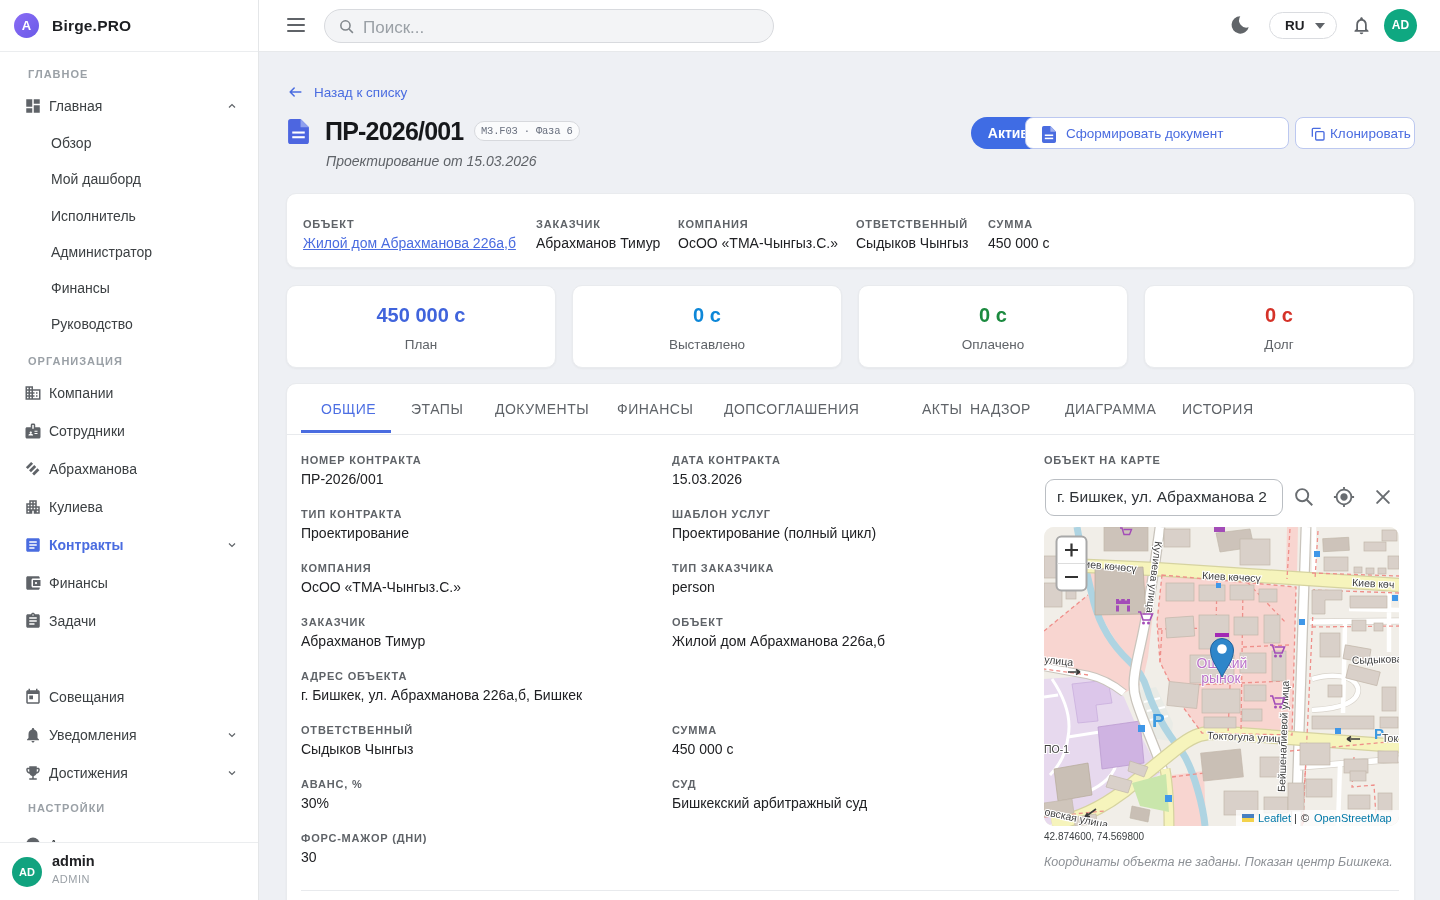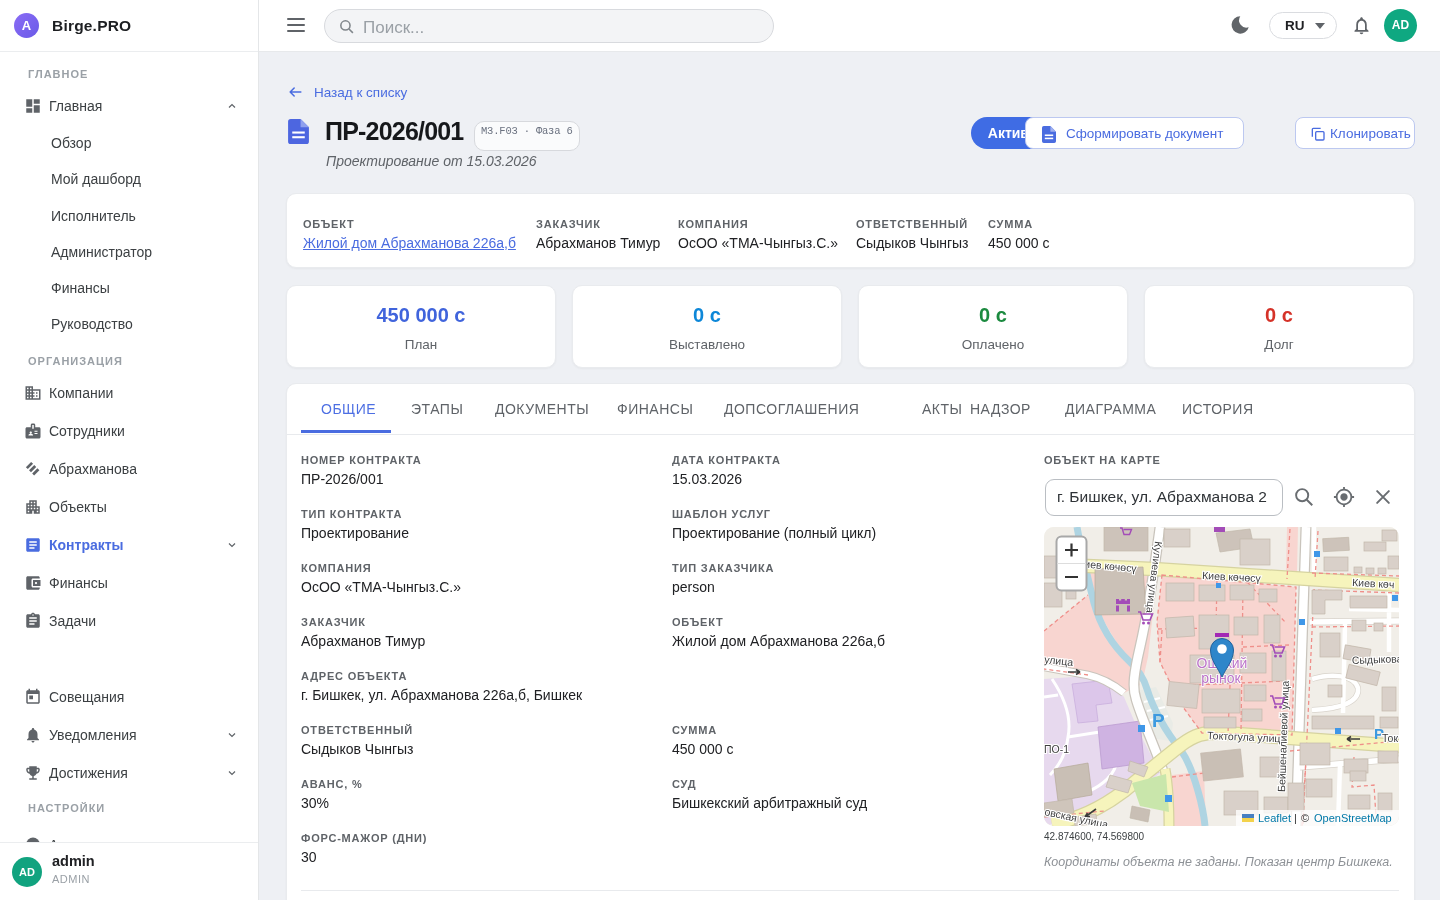--- a/index.html
+++ b/index.html
@@ -35,21 +35,21 @@
   #langsel { position:absolute; left:1010px; top:12px; width:68px; height:27px; border:1px solid #dadce0; border-radius:14px; background:#fff; }
   #langsel .lg { position:absolute; left:15px; top:5px; font-size:13.5px; font-weight:bold; color:#202124; }
   #avatar2 { position:absolute; left:1125px; top:9px; width:33px; height:33px; border-radius:50%; background:#0fa881; color:#fff;
      font-size:12px; font-weight:bold; text-align:center; line-height:33px; }
   
   .card { position:absolute; background:#fff; border:1px solid #e9ebee; border-radius:10px; box-shadow:0 1px 2px rgba(60,64,67,.05); }
   .lab  { font-size:11px; font-weight:bold; color:#5f6368; letter-spacing:.8px; }
   .val  { font-size:14px; color:#202124; }
   #backlink { position:absolute; left:288px; top:85px; color:#4a6ce0; font-size:13.5px; }
   #pagetitle { position:absolute; left:325px; top:117px; font-size:25px; font-weight:bold; color:#16181b; letter-spacing:-0.8px; }
-  #badge { position:absolute; left:474px; top:121px; height:30px; line-height:18px; padding:0 6px; border:1px solid #d7d9dd;
+  #badge { position:absolute; left:474px; top:121px; height:20px; line-height:18px; padding:0 6px; border:1px solid #d7d9dd;
      border-radius:10px; background:#fafbfc; font-family:"Liberation Mono",monospace; font-size:10.5px; color:#6b7280; letter-spacing:-0.2px; }
   #subtitle { position:absolute; left:326px; top:153px; font-size:14px; color:#5f6368;font-style:italic; }
   .pill { position:absolute; top:117px; height:32px; border-radius:16px; font-size:14px; font-weight:bold; }
   .obtn { position:absolute; top:117px; height:32px; border:1px solid #bcc8f0; border-radius:8px; background:#fff;
      color:#4a6ce0; font-size:13.5px; }
   
   .tab { position:absolute; top:401px; font-size:14px; color:#5f6368; letter-spacing:.5px; }
   .tab.on { color:#4d6fe3; }
 </style>
 </head>
@@ -103,21 +103,21 @@
   <div class="mi" style="top:451px;">
     <svg class="ico" viewBox="0 0 24 24" fill="#5f6368">
         <path d="M2.5 9.5L9.5 2.5l2.6 2.6-7 7zM6.7 13.7l7-7 2.6 2.6-7 7zM10.9 17.9l7-7 2.6 2.6-7 7z"></path>
       </svg>
     <div class="txt">Абрахманова</div>
     </div>
   <div class="mi" style="top:489px;">
     <svg class="ico" viewBox="0 0 24 24" fill="#5f6368">
         <path d="M17 11V3H7v4H3v14h8v-4h2v4h8V11h-4zM7 19H5v-2h2v2zm0-4H5v-2h2v2zm0-4H5V9h2v2zm4 4H9v-2h2v2zm0-4H9V9h2v2zm0-4H9V5h2v2zm4 8h-2v-2h2v2zm0-4h-2V9h2v2zm0-4h-2V5h2v2zm4 12h-2v-2h2v2zm0-4h-2v-2h2v2z"></path>
       </svg>
-    <div class="txt">Объекты</div>
+    <div class="txt">Кулиева</div>
     </div>
   <div class="mi active" style="top:527px;">
     <svg class="ico" viewBox="0 0 24 24" fill="#4a6ce0">
         <path d="M19 3H5c-1.1 0-2 .9-2 2v14c0 1.1.9 2 2 2h14c1.1 0 2-.9 2-2V5c0-1.1-.9-2-2-2zm-5 14H7v-2h7v2zm3-4H7v-2h10v2zm0-4H7V7h10v2z"></path>
       </svg>
     <div class="txt">Контракты</div>
     <svg class="chev" viewBox="0 0 24 24" fill="none" stroke="#5f6368" stroke-width="2.4">
         <path d="M6 9l6 6 6-6"></path>
       </svg>
   </div>
@@ -207,21 +207,21 @@
   <svg class="abs" style="left:288px;top:119px;width:21px;height:25px;" viewBox="0 0 20 24">
     <path d="M2.5 0h9.5L20 8v13.5A2.5 2.5 0 0 1 17.5 24h-15A2.5 2.5 0 0 1 0 21.5v-19A2.5 2.5 0 0 1 2.5 0z" fill="#4d66e0"></path>
     <path d="M12 0l8 8h-8z" fill="#8fa0ee"></path>
     <rect x="4" y="12" width="12" height="2" fill="#fff"></rect>
       <rect x="4" y="16.5" width="12" height="2" fill="#fff"></rect>
   </svg>
   <div id="pagetitle">ПР-2026/001</div>
   <div id="badge">М3.F03 · Фаза 6</div>
   <div id="subtitle">Проектирование от 15.03.2026</div>
   <div class="pill" style="left:971px;width:87px;background:#3f6ce4;color:#fff;text-align:right;line-height:32px;">Активный</div>
-  <div class="obtn" style="left:1025px;width:219px;">
+  <div class="obtn" style="left:1025px;width:264px;">
     <svg style="position:absolute;left:16px;top:8px;width:14px;height:17px;" viewBox="0 0 20 24">
         <path d="M2.5 0h9.5L20 8v13.5A2.5 2.5 0 0 1 17.5 24h-15A2.5 2.5 0 0 1 0 21.5v-19A2.5 2.5 0 0 1 2.5 0z" fill="#4a6ce0"></path>
         <path d="M12 0l8 8h-8z" fill="#9fb0f0"></path>
         <rect x="4" y="12" width="12" height="2.2" fill="#fff"></rect>
         <rect x="4" y="16.5" width="12" height="2.2" fill="#fff"></rect>
       </svg>
     <span style="position:absolute;left:40px;top:8px;">Сформировать документ</span>
   </div>
   <div class="obtn" style="left:1295px;width:120px;">
     <svg style="position:absolute;left:14px;top:8px;width:16px;height:16px;" viewBox="0 0 24 24" fill="none" stroke="#4a6ce0" stroke-width="2">

